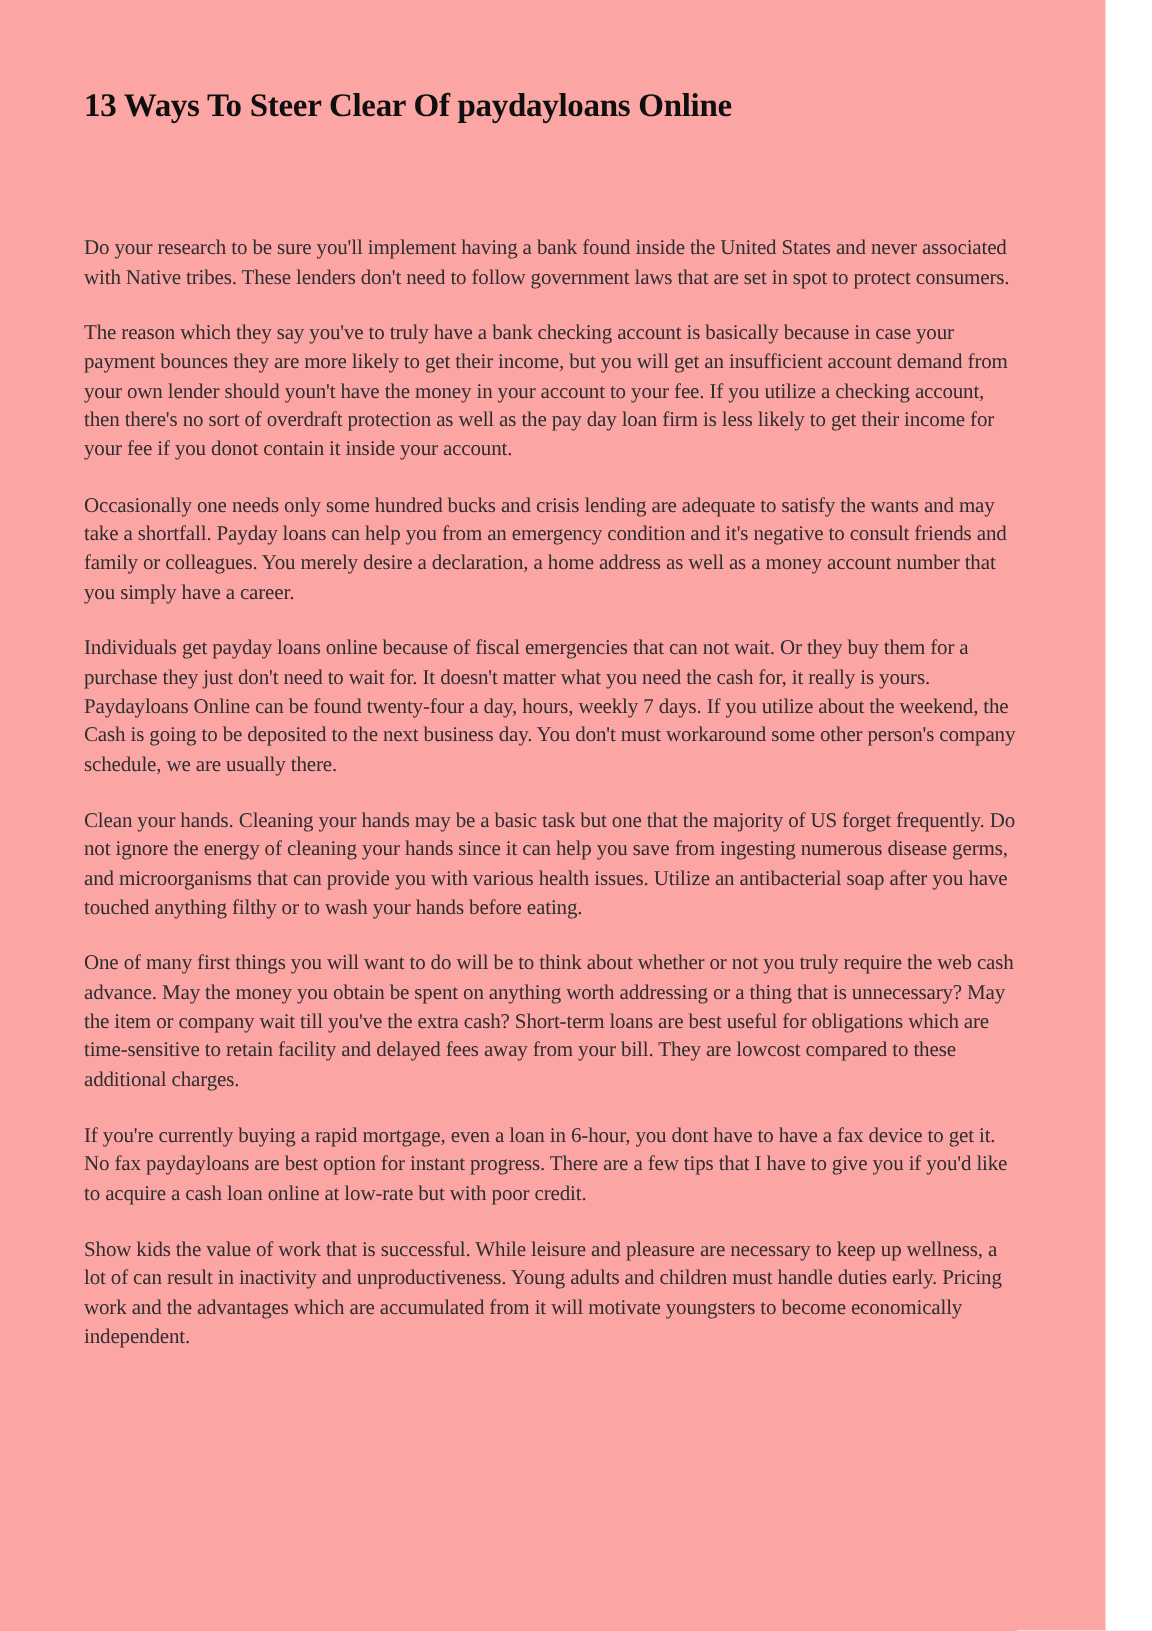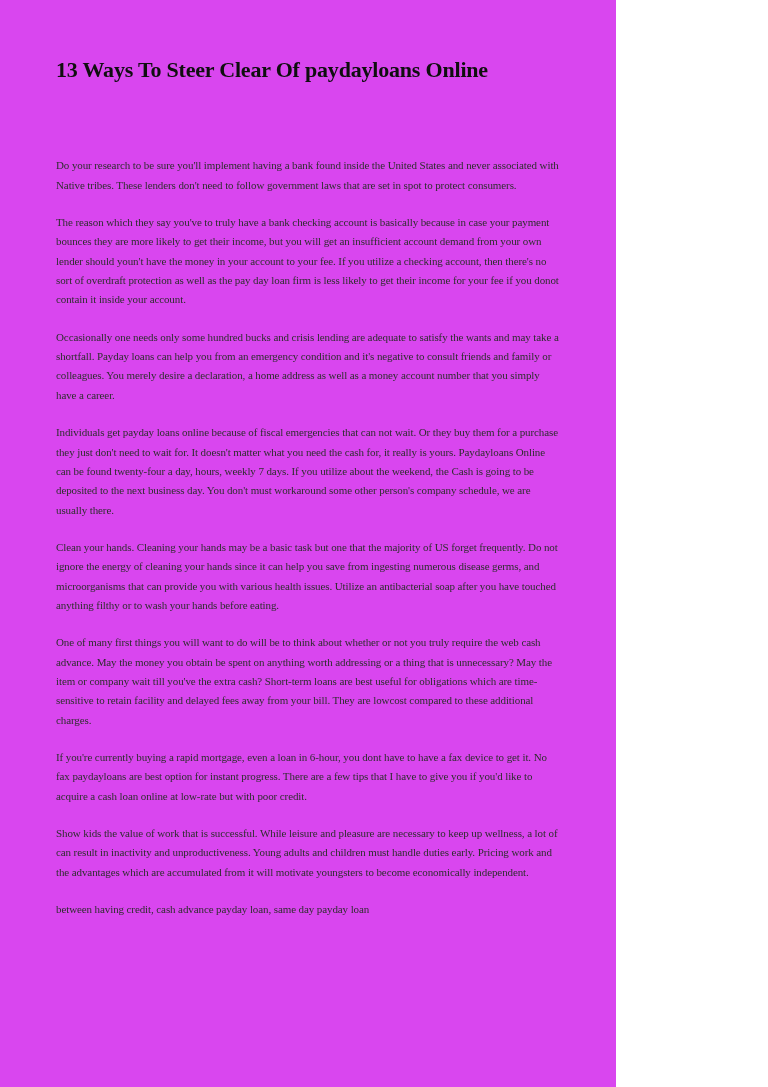--- a/index.html
+++ b/index.html
@@ -8,41 +8,41 @@
     background: #ffffff;
   }
   body {
     width: 768px;
     height: 1087px;
     overflow: hidden;
     font-family: "Liberation Serif", serif;
   }
   .page {
     box-sizing: border-box;
-    width: 616px;
+    width: 737px;
     height: 1087px;
     padding: 57px 56px 0 56px;
-    background: #d946ef;
+    background: #fca5a5;
   }
   .title {
     margin: 0 0 73px 0;
     font-family: "Liberation Serif", serif;
     font-weight: 700;
     font-size: 22px;
     line-height: 1.2;
     letter-spacing: -0.2px;
     color: #0f0f0f;
   }
   .content {
     max-width: 660px;
   }
   .para {
     margin: 0 0 18px 0;
     font-family: "Liberation Serif", serif;
-    font-size: 11px;
+    font-size: 14px;
     line-height: 19.35px;
     letter-spacing: -0.1px;
     color: #2e2e2e;
     text-align: left;
   }
 </style>
 </head>
 <body>
 
 <main class="page">
@@ -50,15 +50,14 @@
 
   <section class="content">
     <p class="para">Do your research to be sure you'll implement having a bank found inside the United States and never associated with Native tribes. These lenders don't need to follow government laws that are set in spot to protect consumers.</p>
     <p class="para">The reason which they say you've to truly have a bank checking account is basically because in case your payment bounces they are more likely to get their income, but you will get an insufficient account demand from your own lender should youn't have the money in your account to your fee. If you utilize a checking account, then there's no sort of overdraft protection as well as the pay day loan firm is less likely to get their income for your fee if you donot contain it inside your account.</p>
     <p class="para">Occasionally one needs only some hundred bucks and crisis lending are adequate to satisfy the wants and may take a shortfall. Payday loans can help you from an emergency condition and it's negative to consult friends and family or colleagues. You merely desire a declaration, a home address as well as a money account number that you simply have a career.</p>
     <p class="para">Individuals get payday loans online because of fiscal emergencies that can not wait. Or they buy them for a purchase they just don't need to wait for. It doesn't matter what you need the cash for, it really is yours. Paydayloans Online can be found twenty-four a day, hours, weekly 7 days. If you utilize about the weekend, the Cash is going to be deposited to the next business day. You don't must workaround some other person's company schedule, we are usually there.</p>
     <p class="para">Clean your hands. Cleaning your hands may be a basic task but one that the majority of US forget frequently. Do not ignore the energy of cleaning your hands since it can help you save from ingesting numerous disease germs, and microorganisms that can provide you with various health issues. Utilize an antibacterial soap after you have touched anything filthy or to wash your hands before eating.</p>
     <p class="para">One of many first things you will want to do will be to think about whether or not you truly require the web cash advance. May the money you obtain be spent on anything worth addressing or a thing that is unnecessary? May the item or company wait till you've the extra cash? Short-term loans are best useful for obligations which are time-sensitive to retain facility and delayed fees away from your bill. They are lowcost compared to these additional charges.</p>
     <p class="para">If you're currently buying a rapid mortgage, even a loan in 6-hour, you dont have to have a fax device to get it. No fax paydayloans are best option for instant progress. There are a few tips that I have to give you if you'd like to acquire a cash loan online at low-rate but with poor credit.</p>
     <p class="para">Show kids the value of work that is successful. While leisure and pleasure are necessary to keep up wellness, a lot of can result in inactivity and unproductiveness. Young adults and children must handle duties early. Pricing work and the advantages which are accumulated from it will motivate youngsters to become economically independent.</p>
-    <p class="para">between having credit, cash advance payday loan, same day payday loan</p>
   </section>
 </main>
 
 </body></html>

